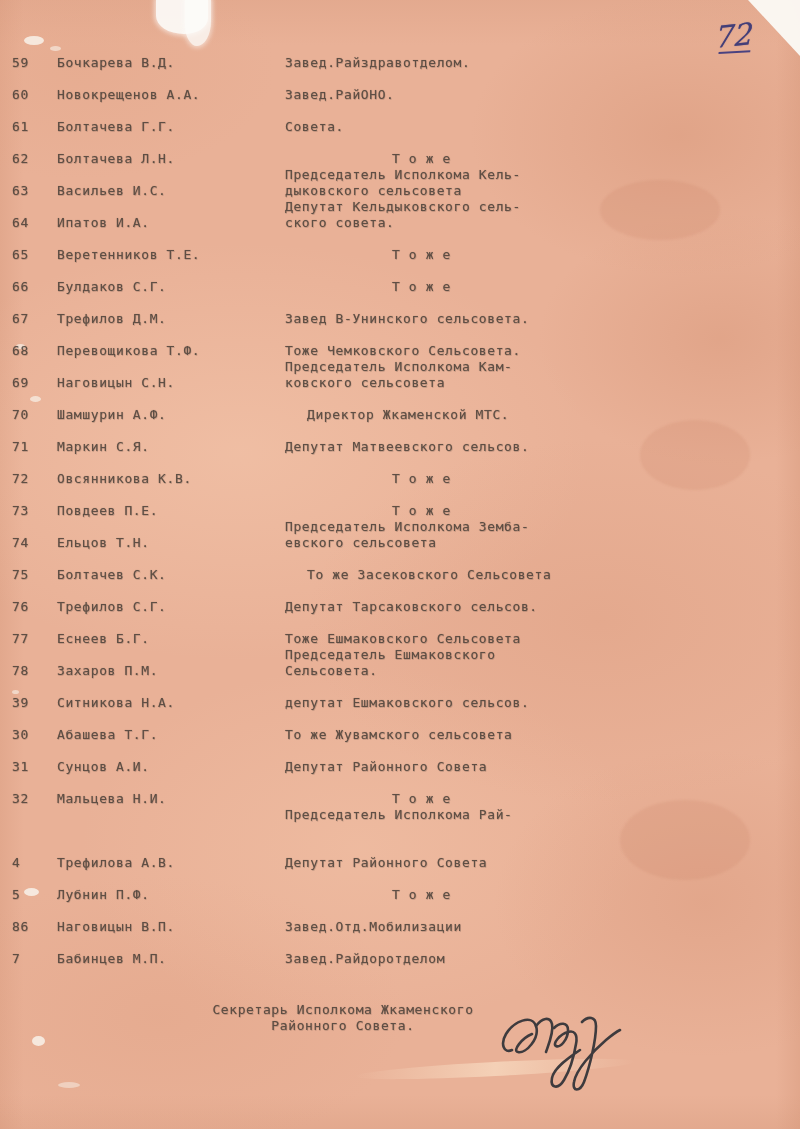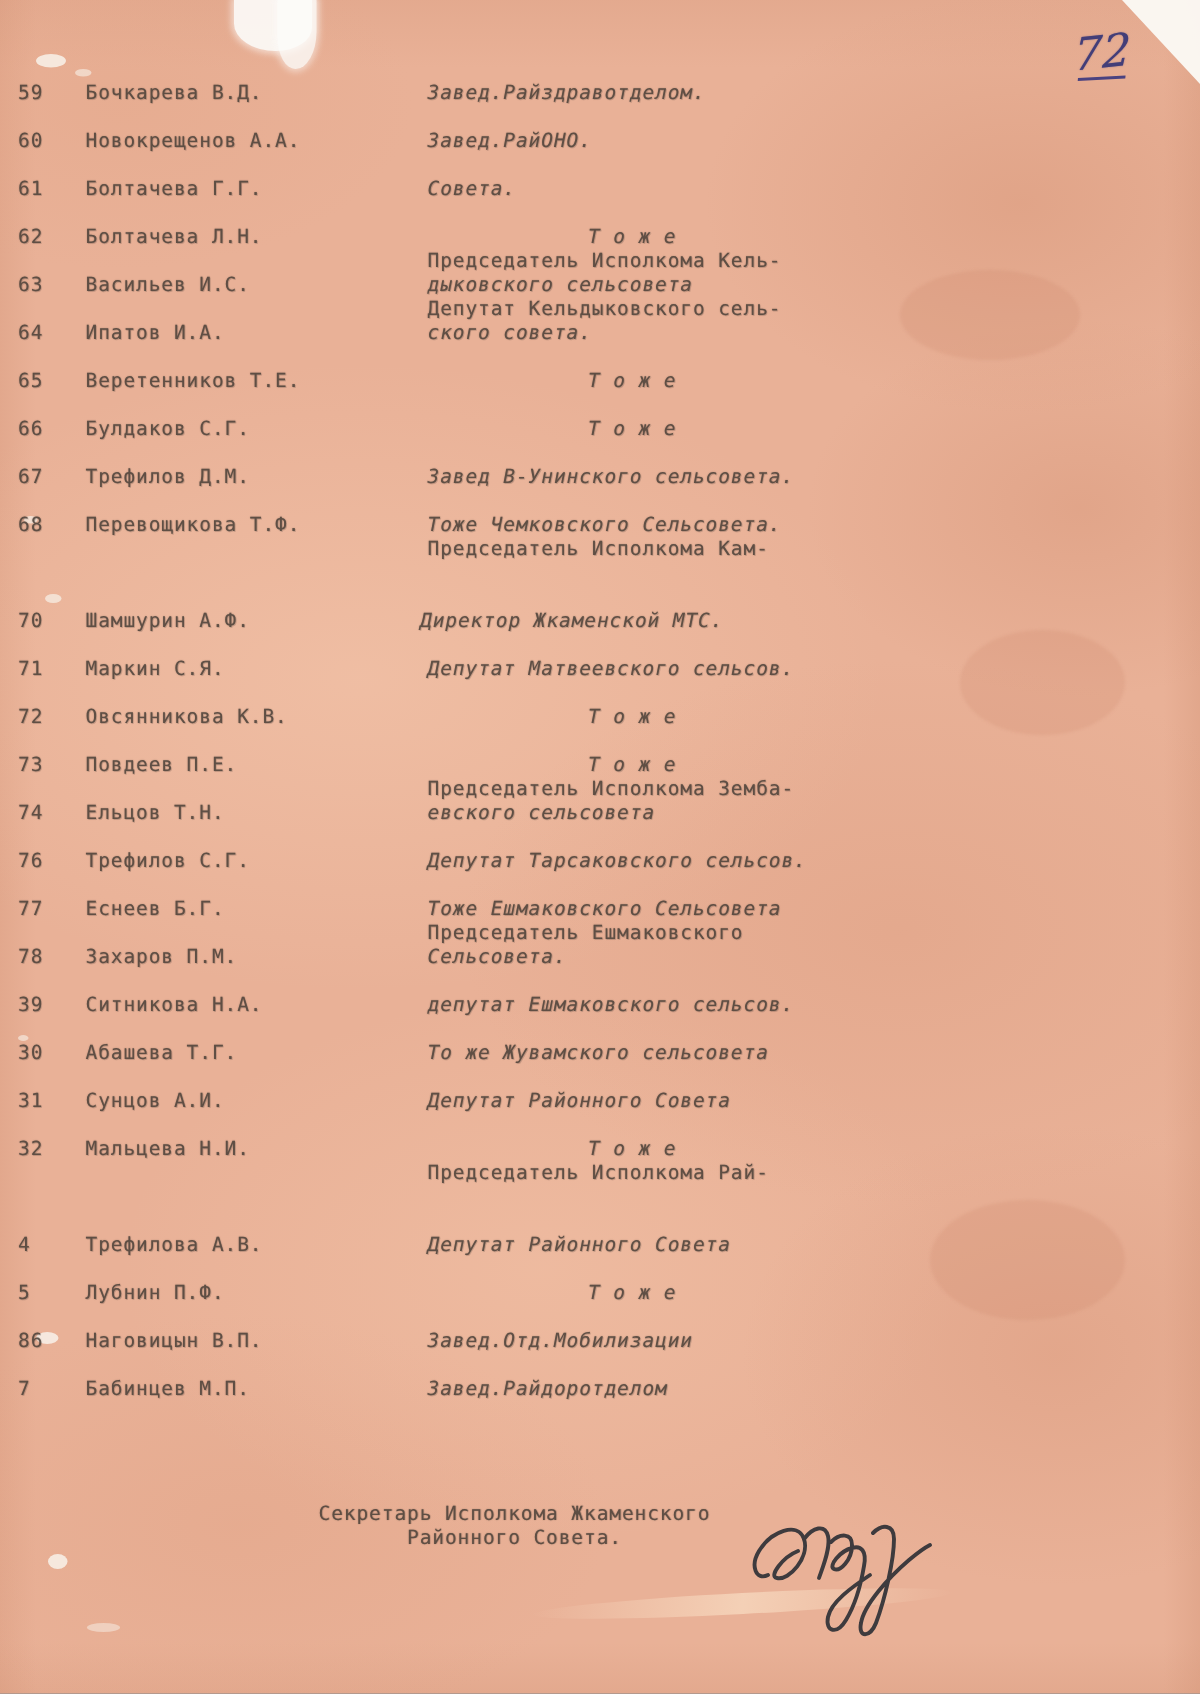--- a/index.html
+++ b/index.html
@@ -25,23 +25,23 @@
     text-shadow:0 0 1px rgba(76,65,57,.55), .6px .6px 0 rgba(76,65,57,.22);
     opacity:.88;
     font-size:13px; letter-spacing:.6px; white-space:nowrap;
   }
   .entries{position:absolute; top:39px; left:0; width:800px;}
   .entry{position:relative; height:32px;text-align:right;}
   .entry .pre-role{position:absolute; top:0; left:285px; height:16px; line-height:16px;}
   .entry .line{position:absolute; top:16px; left:0; width:800px; height:16px; line-height:16px;}
   .entry .num{position:absolute; left:12px;}
   .entry .name{position:absolute; left:57px;}
-  .entry .role{position:absolute; left:285px;font-style:italic;}
+  .entry .role{position:absolute; left:285px;}
   .entry .role.center{left:392px;}
-  .entry .role.indent{left:280px;}
+  .entry .role.indent{left:307px;}
 
   .footer{position:absolute; top:1002px; left:0; width:800px; height:110px;margin-left:40px;}
   .footer .ft-lines{position:absolute; left:138px; top:0; width:330px; text-align:center;}
   .footer .ft-lines div{line-height:16px;}
   .signature{position:absolute; left:458px; top:-14px;}
 
   .page-number{
     position:absolute; top:18px; left:700px; width:70px; text-align:center;
     color:#433e78; font-family:"DejaVu Serif", serif; font-style:italic;
     font-size:30px; transform:rotate(-6deg) skewX(-8deg);
@@ -177,20 +177,25 @@
 
       <div class="line">
         <span class="num typed">68</span>
         <span class="name typed">Перевощикова Т.Ф.</span>
         <span class="role typed">Тоже Чемковского Сельсовета.</span>
       </div>
     </div>
 
     <div class="entry">
       <div class="pre-role typed">Председатель Исполкома Кам-</div>
+      <div class="line">
+        <span class="num typed">69</span>
+        <span class="name typed">Наговицын С.Н.</span>
+        <span class="role typed">ковского сельсовета</span>
+      </div>
     </div>
 
     <div class="entry">
 
       <div class="line">
         <span class="num typed">70</span>
         <span class="name typed">Шамшурин А.Ф.</span>
         <span class="role typed indent">Директор Жкаменской МТС.</span>
       </div>
     </div>
@@ -224,20 +229,28 @@
 
     <div class="entry">
       <div class="pre-role typed">Председатель Исполкома Земба-</div>
       <div class="line">
         <span class="num typed">74</span>
         <span class="name typed">Ельцов Т.Н.</span>
         <span class="role typed">евского сельсовета</span>
       </div>
     </div>
 
+    <div class="entry">
+
+      <div class="line">
+        <span class="num typed">75</span>
+        <span class="name typed">Болтачев С.К.</span>
+        <span class="role typed indent">То же Засековского Сельсовета</span>
+      </div>
+    </div>
 
     <div class="entry">
 
       <div class="line">
         <span class="num typed">76</span>
         <span class="name typed">Трефилов С.Г.</span>
         <span class="role typed">Депутат Тарсаковского сельсов.</span>
       </div>
     </div>
 

